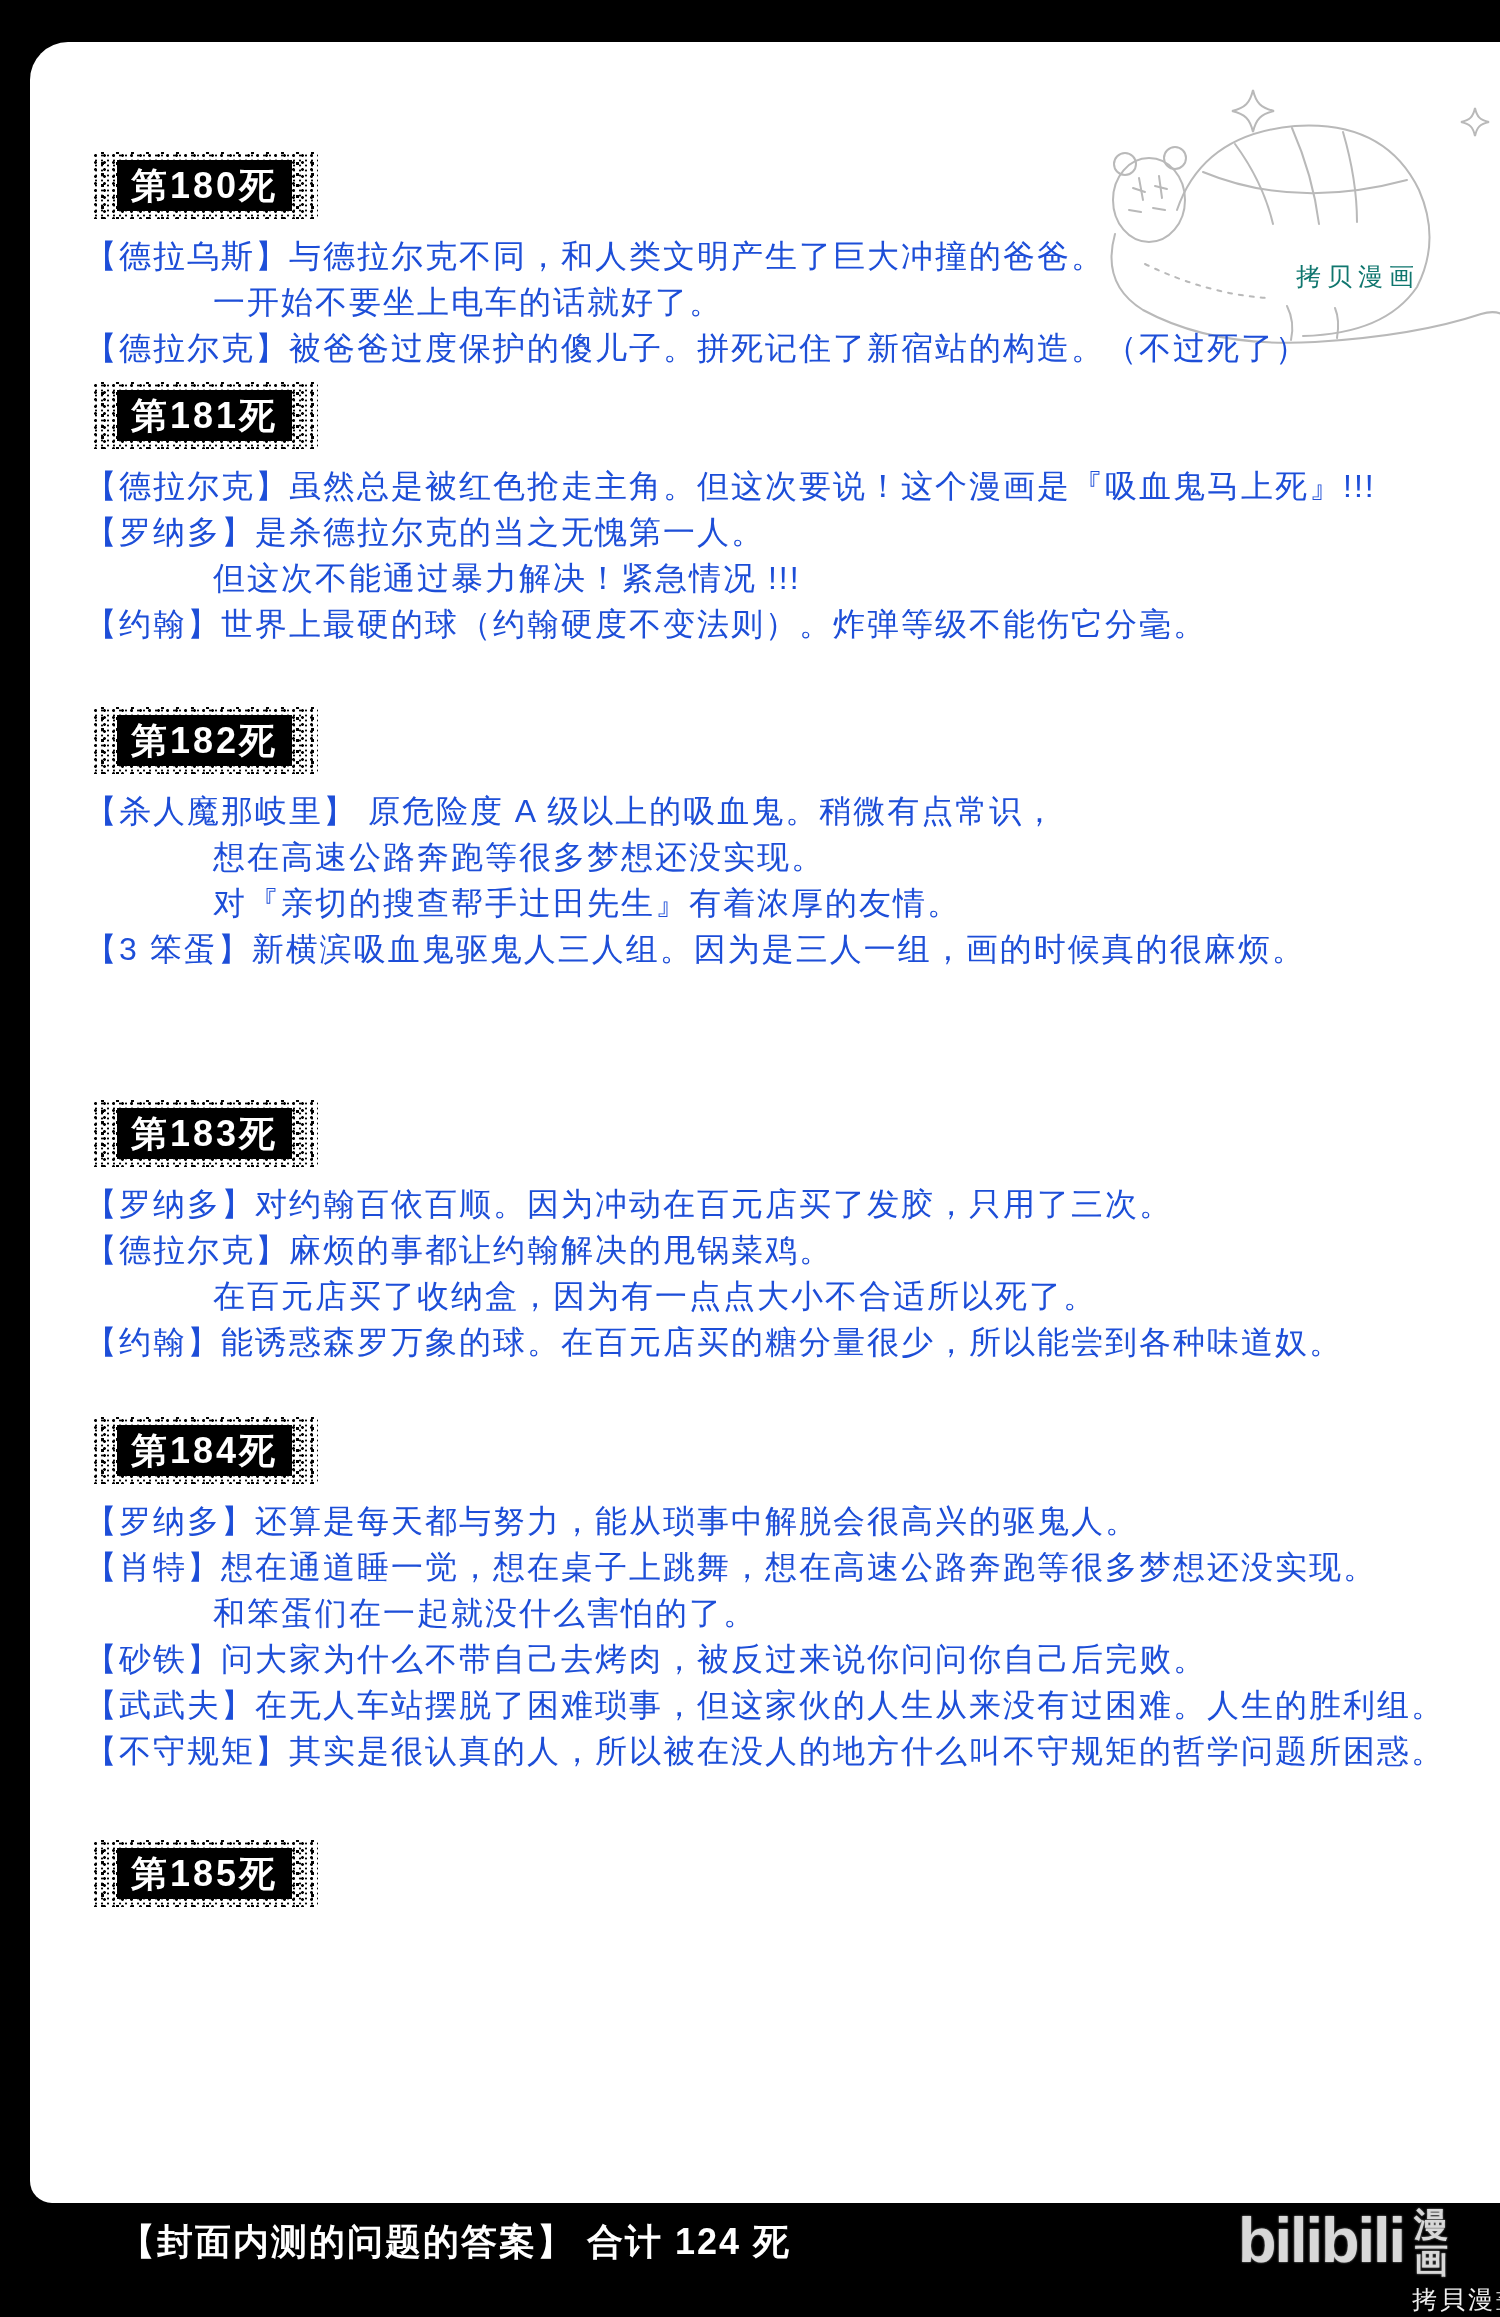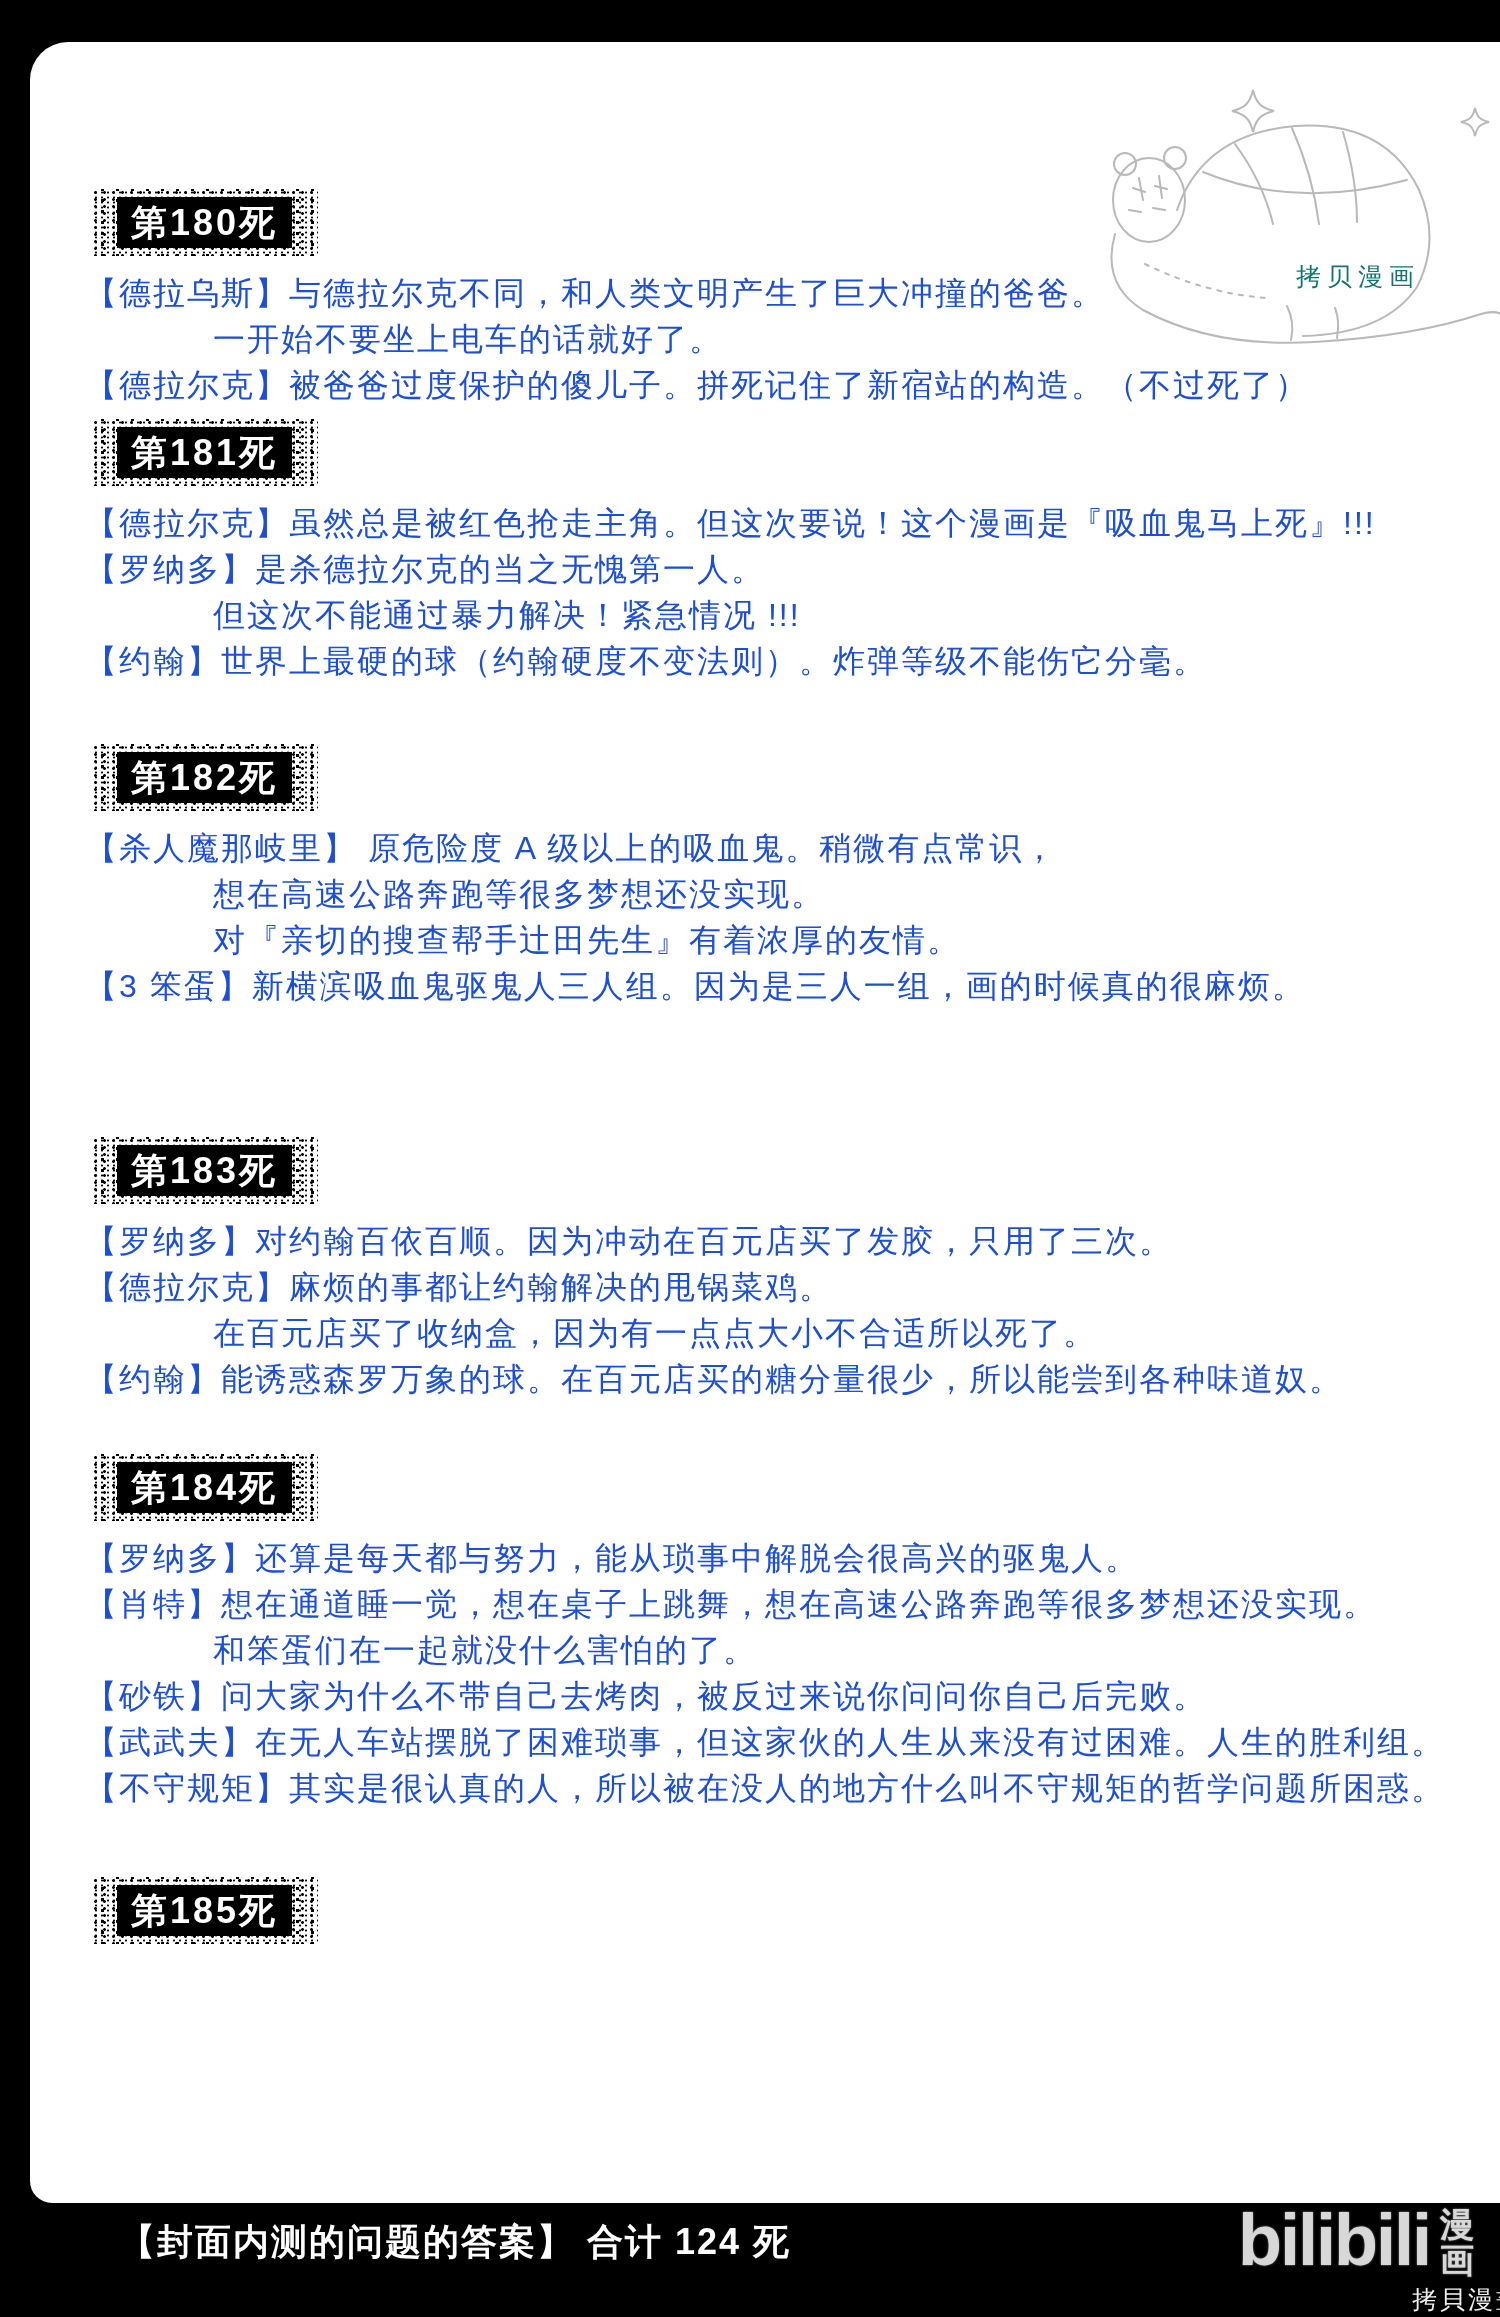--- a/index.html
+++ b/index.html
@@ -2,21 +2,21 @@
 <html><head>
 <meta charset="utf-8">
 <style>
   html,body{margin:0;padding:0;background:#000;}
   #stage{position:relative;width:1500px;height:2317px;background:#000;overflow:hidden;
          font-family:"Liberation Sans","DejaVu Sans",sans-serif;}
   
   #card{position:absolute;left:30px;top:42px;width:1470px;height:2161px;background:#fff;
         border-radius:38px 0 0 22px;}
   
-  #sections{position:absolute;inset:0;margin-top:37px;}
+  #sections{position:absolute;inset:0;}
   .chapter{position:absolute;left:55px;right:14px;}
   .chapter:nth-child(1){top:110px;}
   .chapter:nth-child(2){top:340px;}
   .chapter:nth-child(3){top:665px;}
   .chapter:nth-child(4){top:1058px;}
   .chapter:nth-child(5){top:1375px;}
   .chapter:nth-child(6){top:1798px;}
   .badge-wrap{display:inline-block;margin-left:6px;margin-bottom:14px;padding:8px 26px;
     background-image:
       radial-gradient(circle,#000 1.1px,transparent 1.7px),
@@ -32,21 +32,21 @@
   
   #sketch{position:absolute;left:1055px;top:40px;width:445px;height:280px;}
   #wm-top{position:absolute;left:1266px;top:218px;font-family:"Liberation Serif","DejaVu Serif",serif;
           font-size:25px;color:#0f766e;letter-spacing:6px;white-space:nowrap;}
   
   #footer-note{position:absolute;left:119px;top:2218px;color:#fff;font-weight:bold;
                font-size:36px;letter-spacing:2px;white-space:nowrap;}
   
   #bili{position:absolute;left:1238px;top:2200px;display:flex;align-items:flex-start;
         color:#d8d8d8;}
-  #bili .word{font-size:72px;font-weight:bold;letter-spacing:-2px;line-height:80px;
+  #bili .word{font-size:63px;font-weight:bold;letter-spacing:-2px;line-height:80px;
               text-shadow:0 0 2px #aaa;}
   #bili .suffix{display:flex;flex-direction:column;margin-left:10px;margin-top:6px;
                 font-size:34px;font-weight:bold;line-height:36px;text-shadow:0 0 2px #aaa;}
   #wm-bottom{position:absolute;left:1412px;top:2283px;font-family:"Liberation Serif","DejaVu Serif",serif;
              font-size:25px;color:#efefef;letter-spacing:3px;white-space:nowrap;}
 </style>
 </head>
 <body>
 
 <div id="stage">

